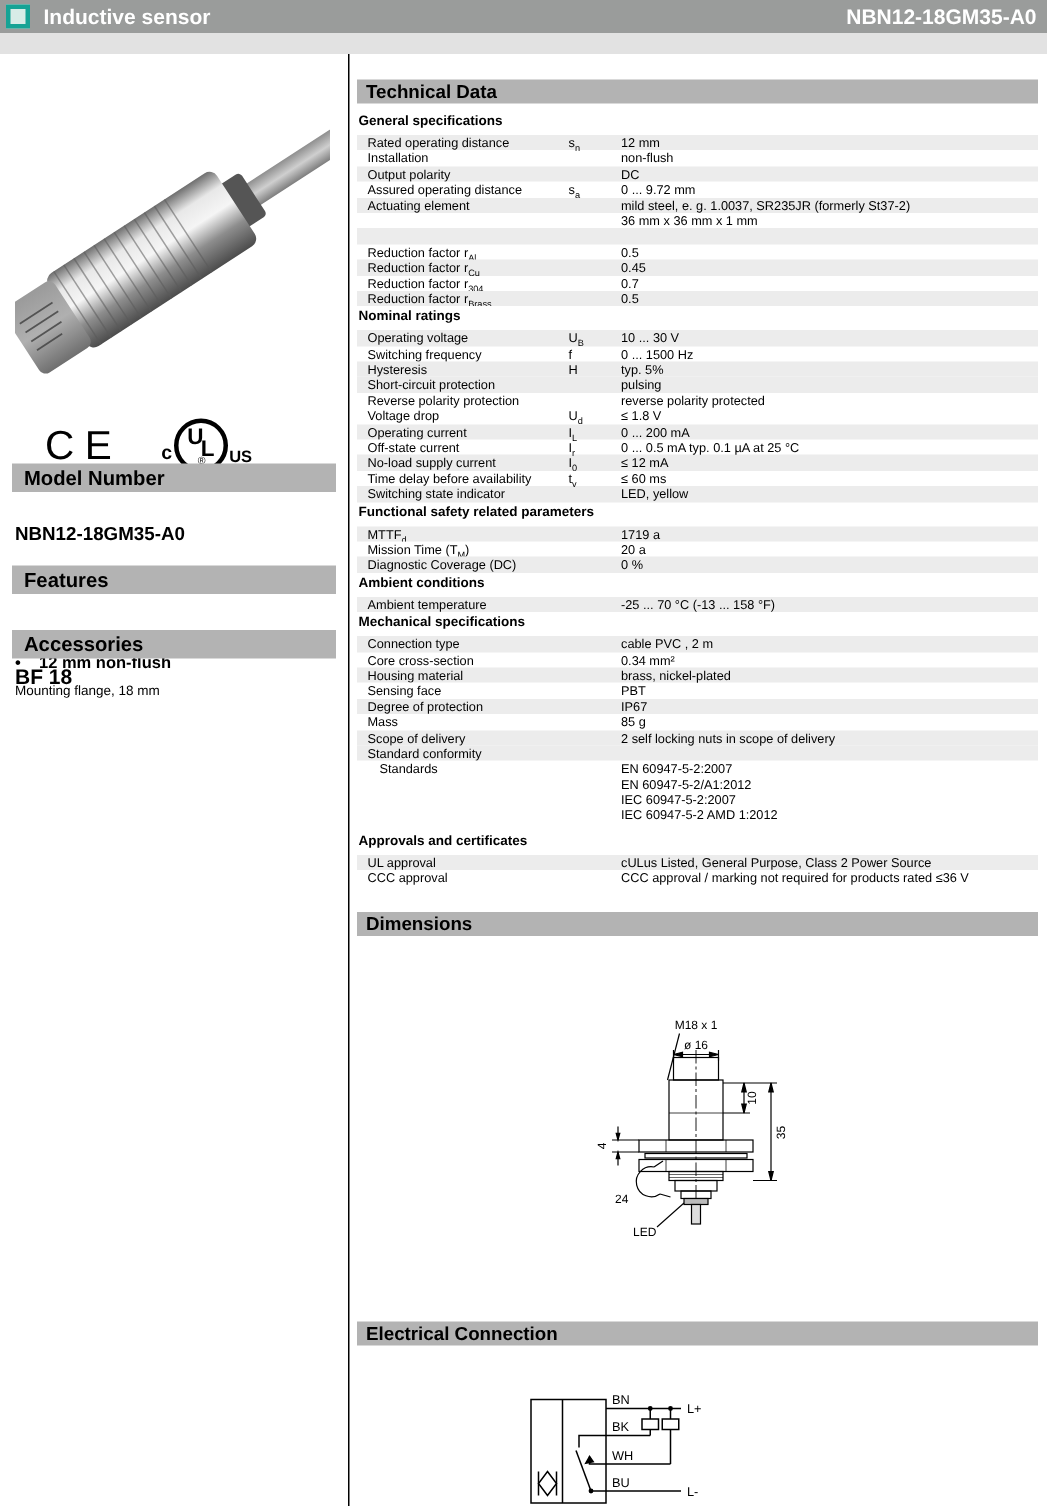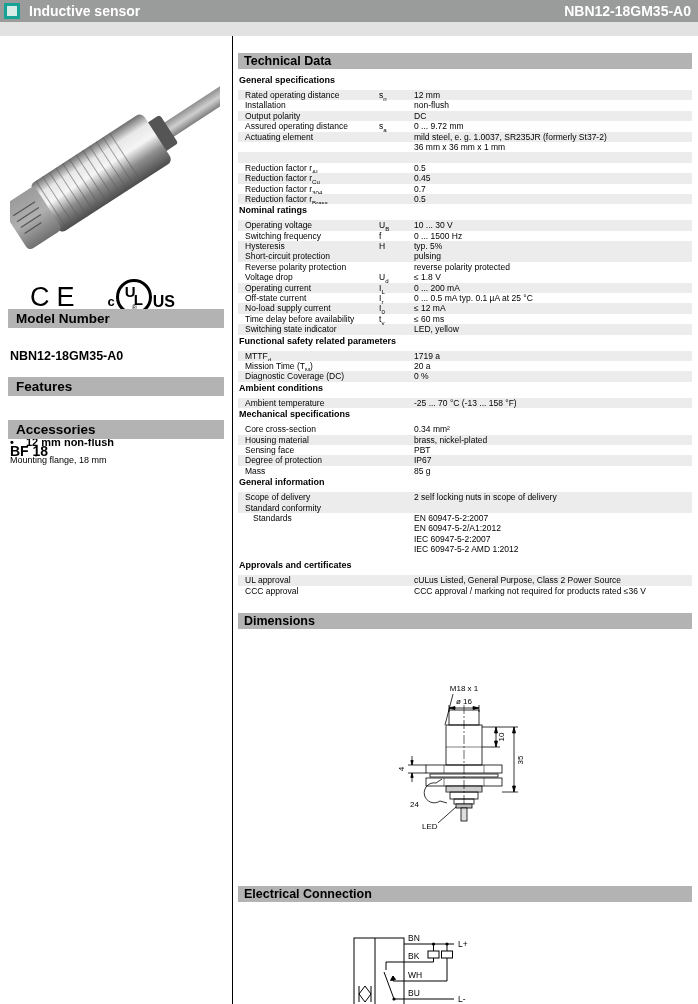--- a/index.html
+++ b/index.html
@@ -20,21 +20,21 @@
   .left-col { position:absolute; left:8px; top:36px; width:216px; }
   .photo-wrap { position:absolute; left:2px; top:10px; width:210px; height:212px; }
   .marks { position:absolute; left:0px; top:236px; width:216px; height:50px; display:flex; align-items:center; }
   .ce-mark { font-size:27px; letter-spacing:7px; margin-left:22px; font-weight:400; }
   .ul-mark { display:flex; align-items:center; margin-left:26px; }
   .ul-c { font-size:13px; font-weight:bold; align-self:center; margin-right:1px; margin-top:8px; }
   .ul-circle { width:36px; height:36px; border:3px solid #000; border-radius:50%; position:relative; }
   .ul-u { position:absolute; left:6px; top:1px; font-weight:bold; font-size:15px; }
   .ul-l { position:absolute; left:15px; top:9px; font-weight:bold; font-size:15px; }
   .ul-r { position:absolute; left:13px; top:22px; font-size:7px; }
-  .ul-us { font-size:16px; font-weight:bold; align-self:flex-end; margin-left:1px; margin-bottom:4px; }
+  .ul-us { font-size:11px; font-weight:bold; align-self:flex-end; margin-left:1px; margin-bottom:4px; }
 
   .side-bar-head { background:#b3b3b3; height:19px; line-height:19px; font-weight:bold;
                    font-size:13.5px; padding-left:8px; width:216px; }
   .mn-head { position:absolute; top:273px; }
   .mn-value { position:absolute; top:313px; left:2px; font-weight:bold; font-size:12.5px; }
   .ft-head { position:absolute; top:341px; }
   .ft-item { position:absolute; top:364px; left:2px; font-weight:bold; font-size:11px;margin-top:36px; }
   .ft-item .bullet { display:inline-block; width:16px; }
   .ac-head { position:absolute; top:384px; }
   .ac-name { position:absolute; top:407px; left:2px; font-weight:bold; font-size:14px; }
@@ -282,20 +282,25 @@
           <div class="td-sym"></div>
           <div class="td-val">0 %</div>
         </div>
         <div class="td-title">Ambient conditions</div>
         <div class="td-row sh">
           <div class="td-label">Ambient temperature</div>
           <div class="td-sym"></div>
           <div class="td-val">-25 ... 70 °C (-13 ... 158 °F)</div>
         </div>
         <div class="td-title">Mechanical specifications</div>
+        <div class="td-row sh">
+          <div class="td-label">Connection type</div>
+          <div class="td-sym"></div>
+          <div class="td-val">cable PVC , 2 m</div>
+        </div>
         <div class="td-row">
           <div class="td-label">Core cross-section</div>
           <div class="td-sym"></div>
           <div class="td-val">0.34 mm²</div>
         </div>
         <div class="td-row sh">
           <div class="td-label">Housing material</div>
           <div class="td-sym"></div>
           <div class="td-val">brass, nickel-plated</div>
         </div>
@@ -307,21 +312,20 @@
         <div class="td-row sh">
           <div class="td-label">Degree of protection</div>
           <div class="td-sym"></div>
           <div class="td-val">IP67</div>
         </div>
         <div class="td-row">
           <div class="td-label">Mass</div>
           <div class="td-sym"></div>
           <div class="td-val">85 g</div>
         </div>
-        <div class="td-title">General information</div>
         <div class="td-row sh">
           <div class="td-label">Scope of delivery</div>
           <div class="td-sym"></div>
           <div class="td-val">2 self locking nuts in scope of delivery</div>
         </div>
         <div class="td-row sh">
           <div class="td-label">Standard conformity</div>
           <div class="td-sym"></div>
           <div class="td-val"></div>
         </div>

